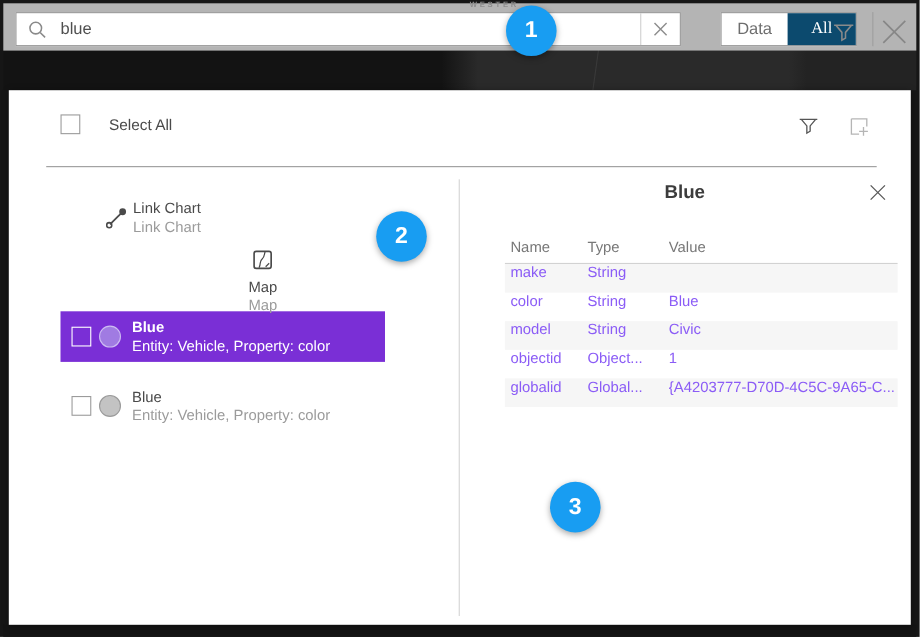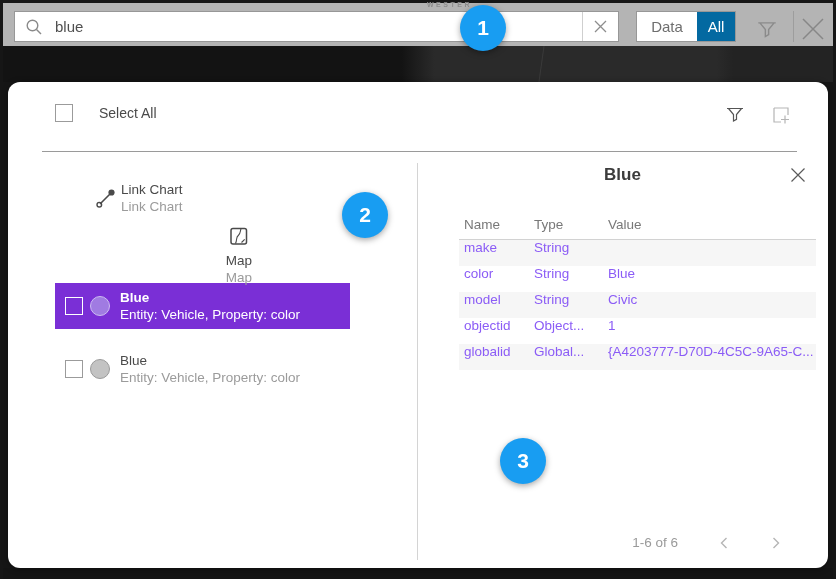--- a/index.html
+++ b/index.html
@@ -47,45 +47,45 @@
   .search-input {
     flex:1 1 auto; border:none; outline:none; background:transparent;
     font-family:"Liberation Sans",sans-serif;
     font-size:15px; color:#4f4f4f; padding-left:12px; height:100%;
   }
   .clear-btn {
     flex:0 0 36px; height:100%; border-left:1px solid #cfcfcf;
     display:flex; align-items:center; justify-content:center; cursor:pointer;
   }
   .segmented {
-    position:absolute; left:633px; top:8px; width:100px; height:31px;
+    position:absolute; left:652px; top:8px; width:124px; height:31px;
     border:1px solid #979797; background:#fff; display:flex;
   }
   .seg-opt {
     display:flex; align-items:center; justify-content:center;
     font-size:15px; color:#6e6e6e; cursor:pointer;
   }
   .seg-data { flex:0 0 60px; }
-  .seg-all  { flex:1 1 auto; background:#0369a1; color:#fff; }
+  .seg-all  { flex:1 1 auto; background:#0c4a6e; color:#fff;font-family:Liberation Serif, serif; }
   .topbar-filter {
     position:absolute; left:752px; top:15px; width:24px; height:24px;
     color:#8a8a8a; cursor:pointer; display:flex;
   }
   .topbar-divider {
     position:absolute; left:790px; top:8px; width:1px; height:31px; background:#9d9d9d;
   }
   .topbar-close {
     position:absolute; left:796px; top:12px; width:28px; height:28px;
     cursor:pointer; display:flex;
   }
 
   
   .panel {
     position:absolute; left:8px; top:82px; width:820px; height:486px;
-    background:#fff; border-radius:12px; z-index:1;
+    background:#fff; border-radius:0; z-index:1;
     box-shadow:0 1px 6px rgba(0,0,0,.4);
     padding-left:38px;
   }
   .select-all-row {
     position:absolute; left:47px; top:22px; display:flex; align-items:center; gap:26px;
   }
   .checkbox {
     width:18px; height:18px; border:1px solid #9b9b9b; background:transparent;
     flex:0 0 18px; cursor:pointer;
   }
@@ -318,32 +318,19 @@
         <span class="dcol-type">Object...</span>
         <span class="dcol-value">1</span>
       </div>
       <div class="drow">
         <span class="dcol-name">globalid</span>
         <span class="dcol-type">Global...</span>
         <span class="dcol-value">{A4203777-D70D-4C5C-9A65-C...</span>
       </div>
     </div>
 
-    <div class="pagination">
-      <span>1-6 of 6</span>
-      <span class="page-chevron">
-        <svg width="12" height="14" viewBox="0 0 12 14">
-            <path d="M8.5 2 L3.5 7 L8.5 12" fill="none" stroke="#b5b5b5" stroke-width="1.4"></path>
-          </svg>
-      </span>
-      <span class="page-chevron">
-        <svg width="12" height="14" viewBox="0 0 12 14">
-            <path d="M3.5 2 L8.5 7 L3.5 12" fill="none" stroke="#b5b5b5" stroke-width="1.4"></path>
-          </svg>
-      </span>
-    </div>
   </div>
 
 </div>
 
 <div class="callout callout-1">1</div>
 <div class="callout callout-2">2</div>
 <div class="callout callout-3">3</div>
 
 </body></html>

